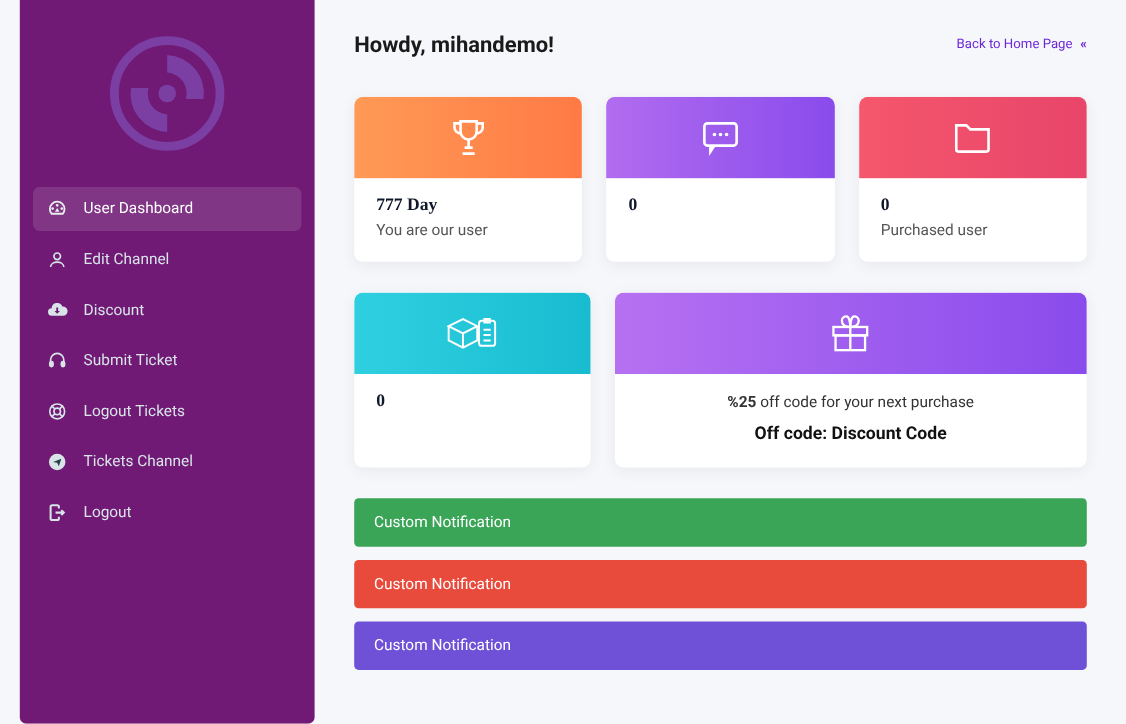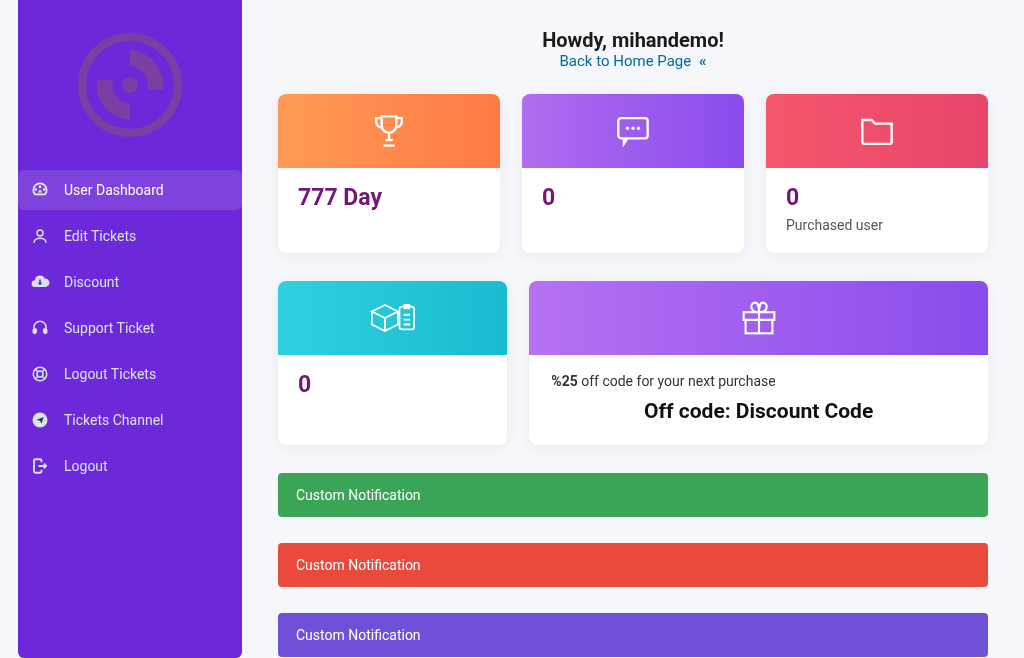--- a/index.html
+++ b/index.html
@@ -5,23 +5,23 @@
   * { box-sizing: border-box; margin: 0; padding: 0; }
   body {
     font-family: -apple-system, BlinkMacSystemFont, "Segoe UI", Roboto, Arial, sans-serif;
     background: #f5f7fa;
     width: 1024px;
     height: 658px;
     overflow: hidden;
     display: flex;
   }
   .sidebar {
-    width: 224px;
-    background: #6d28d9;
-    padding: 20px 0;
+    width: 268px;
+    background: #701a75;
+    padding: 20px 12px;
     flex-shrink: 0;
     border-radius: 0 0 6px 6px;
     margin-left: 18px;
   }
   .logo-wrap {
     display: flex;
     justify-content: center;
     padding: 10px 0 30px 0;
   }
   .logo-circle {
@@ -56,31 +56,30 @@
   }
   .main {
     flex: 1;
     padding: 28px 36px 0 36px;
     overflow: hidden;
   }
   .header-row {
     display: flex;
     justify-content: space-between;
     align-items: center;
-    margin-bottom: 24px;
-    flex-direction: column;
+    margin-bottom: 36px;
   }
   .greeting {
     font-size: 20px;
     font-weight: 700;
     color: #1a1a1a;
   }
   .back-link {
-    font-size: 15px;
-    color: #0369a1;
+    font-size: 12px;
+    color: #6d28d9;
     text-decoration: none;
     cursor: pointer;
   }
   .cards-row {
     display: grid;
     grid-template-columns: repeat(3, 1fr);
     gap: 22px;
     margin-bottom: 28px;
   }
   .card {
@@ -96,24 +95,25 @@
     justify-content: center;
   }
   .card-header.orange { background: linear-gradient(90deg, #ff9a56, #ff7a45); }
   .card-header.purple { background: linear-gradient(90deg, #b16cef, #8a4bec); }
   .card-header.pink { background: linear-gradient(90deg, #f5576c, #e8456a); }
   .card-header.cyan { background: linear-gradient(90deg, #2ed0e0, #19bbd0); }
   .card-body {
     padding: 16px 20px 20px 20px;
   }
   .card-stat {
-    font-size: 23px;
+    font-size: 16px;
     font-weight: 700;
-    color: #701a75;
+    color: #0f172a;
     margin-bottom: 6px;
+    font-family: Liberation Serif, serif;
   }
   .card-sub {
     font-size: 14px;
     color: #555;
   }
   .row2 {
     display: grid;
     grid-template-columns: 1fr 2fr;
     gap: 22px;
     margin-bottom: 28px;
@@ -131,29 +131,30 @@
     align-items: center;
     justify-content: center;
   }
   .promo-body {
     padding: 18px 22px 22px 22px;
   }
   .promo-line {
     font-size: 14px;
     color: #333;
     margin-bottom: 10px;
+    text-align: center;
   }
   .promo-line b { font-weight: 700; }
   .promo-code {
-    font-size: 21px;
+    font-size: 16px;
     font-weight: 700;
     color: #111;
     text-align: center;
   }
-  .notifs { display: flex; flex-direction: column; gap: 26px; }
+  .notifs { display: flex; flex-direction: column; gap: 12px; }
   .notif {
     padding: 14px 18px;
     color: #fff;
     border-radius: 4px;
     font-size: 14px;
   }
   .notif.green { background: #3ba557; }
   .notif.red { background: #e84b3c; }
   .notif.violet { background: #6f51d8; }
   .back-chevrons { font-weight: bold; margin-left: 4px; }
@@ -183,42 +184,42 @@
     <span>User Dashboard</span>
   </div>
 
   <div class="nav-item">
     <span class="nav-icon">
       <svg width="18" height="18" viewBox="0 0 24 24" fill="none" stroke="#d8e4e8" stroke-width="2">
           <circle cx="12" cy="8" r="4"></circle>
           <path d="M4 21c0-4 4-6 8-6s8 2 8 6"></path>
         </svg>
     </span>
-    <span>Edit Tickets</span>
+    <span>Edit Channel</span>
   </div>
 
   <div class="nav-item">
     <span class="nav-icon">
       <svg width="20" height="20" viewBox="0 0 24 24" fill="#d8e4e8">
           <path d="M19 18H6a4 4 0 0 1 0-8 6 6 0 0 1 11.62-2A4.5 4.5 0 0 1 19 18zm-7-2l3-3h-2V9h-2v4H9l3 3z"></path>
         </svg>
     </span>
     <span>Discount</span>
   </div>
 
 
   <div class="nav-item">
     <span class="nav-icon">
       <svg width="18" height="18" viewBox="0 0 24 24" fill="none" stroke="#d8e4e8" stroke-width="2">
           <path d="M4 13v-2a8 8 0 0 1 16 0v2"></path>
           <rect x="3" y="13" width="4" height="6" rx="2" fill="#d8e4e8"></rect>
           <rect x="17" y="13" width="4" height="6" rx="2" fill="#d8e4e8"></rect>
         </svg>
     </span>
-    <span>Support Ticket</span>
+    <span>Submit Ticket</span>
   </div>
 
   <div class="nav-item">
     <span class="nav-icon">
       <svg width="18" height="18" viewBox="0 0 24 24" fill="none" stroke="#d8e4e8" stroke-width="2">
           <circle cx="12" cy="12" r="9"></circle>
           <circle cx="12" cy="12" r="4"></circle>
           <line x1="5" y1="5" x2="9" y2="9"></line>
           <line x1="19" y1="5" x2="15" y2="9"></line>
           <line x1="5" y1="19" x2="9" y2="15"></line>
@@ -263,20 +264,21 @@
       <div class="card-header orange">
         <svg width="44" height="44" viewBox="0 0 24 24" fill="none" stroke="#fff" stroke-width="1.3">
           <path d="M8 4h8v5a4 4 0 0 1-8 0V4z"></path>
             <path d="M8 5H5v2a3 3 0 0 0 3 3"></path>
             <path d="M16 5h3v2a3 3 0 0 1-3 3"></path>
             <path d="M10 17h4M12 13v4M9 20h6"></path>
         </svg>
       </div>
       <div class="card-body">
         <div class="card-stat">777 Day</div>
+        <div class="card-sub">You are our user</div>
       </div>
     </div>
 
     <div class="card">
       <div class="card-header purple">
         <svg width="44" height="44" viewBox="0 0 24 24" fill="none" stroke="#fff" stroke-width="1.3">
           <rect x="4" y="5" width="16" height="11" rx="1.5"></rect>
             <path d="M9 16l-2 3v-3"></path>
             <circle cx="9" cy="10.5" r="0.9" fill="#fff" stroke="none"></circle>
             <circle cx="12" cy="10.5" r="0.9" fill="#fff" stroke="none"></circle>

